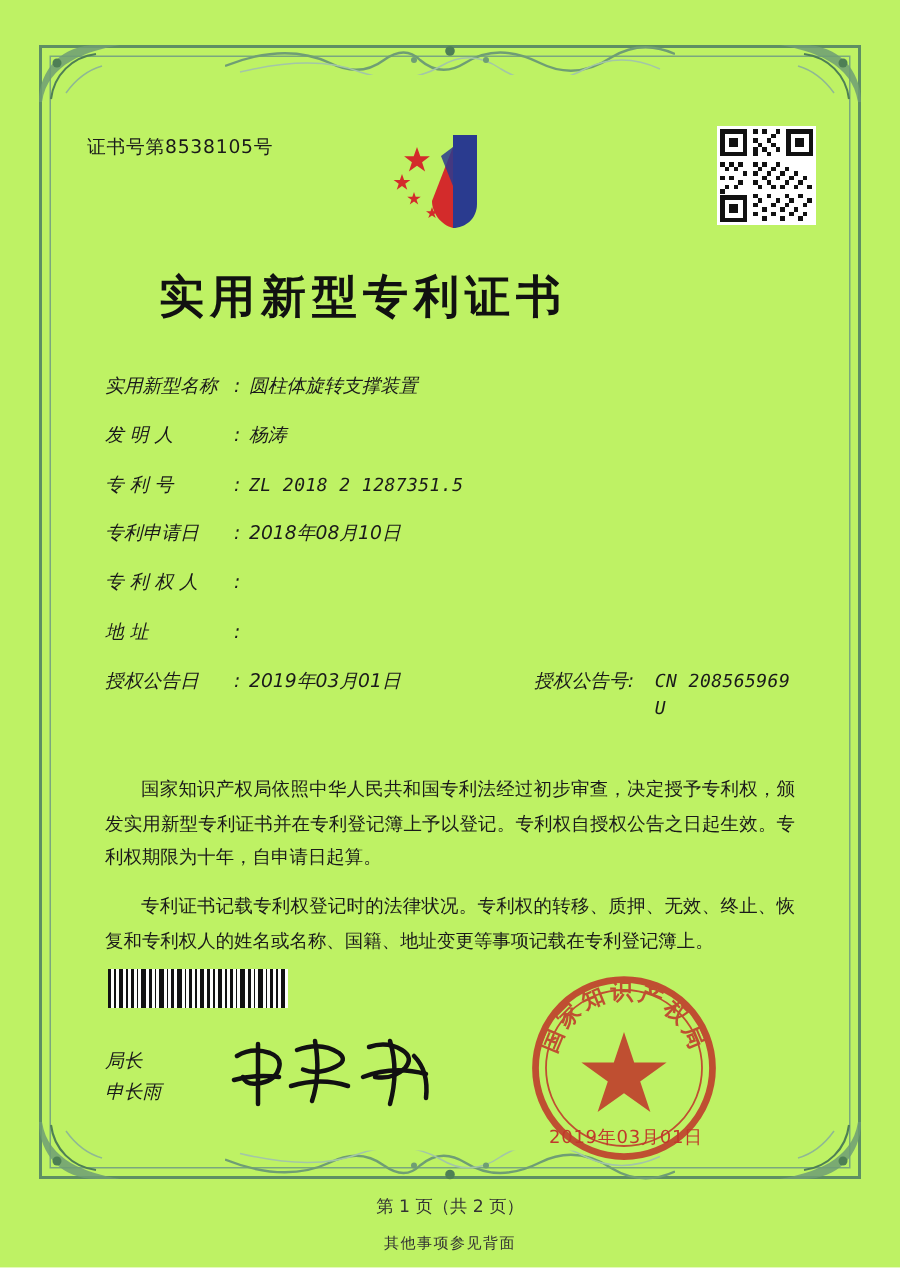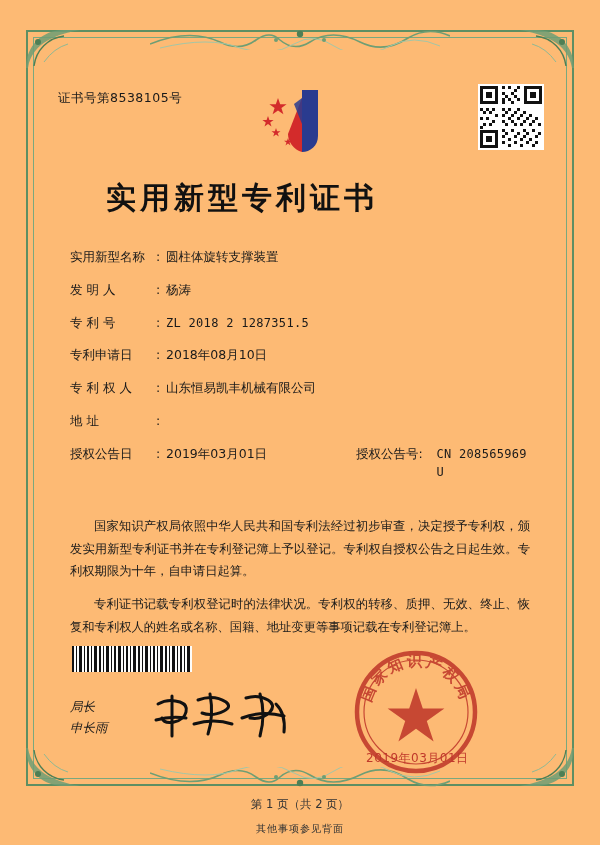--- a/index.html
+++ b/index.html
@@ -14,21 +14,21 @@
     color: #1a1a1a;
     position: relative;
     overflow: hidden;
   }
 
   .page {
     position: absolute;
     left: 0; top: 0;
     width: 600px;
     height: 845px;
-    background: #fdba74;
+    background: #bef264;
   }
 
   
   .border-outer {
     position: absolute;
     left: 26px; top: 30px;
     width: 548px; height: 756px;
     border: 2px solid #5e8f63;
     box-sizing: border-box;
   }
@@ -100,20 +100,21 @@
   }
 
   
   .fields {
     position: absolute;
     left: 70px; top: 248px;
     width: 460px;
     font-family: "DejaVu Sans", sans-serif;
     font-size: 12.5px;
     color: #1a1a1a;
+    font-style: italic;
   }
   .field-row {
     display: flex;
     align-items: flex-start;
     margin-bottom: 14px;
     line-height: 1.5;
   }
   .field-label {
     width: 86px;
     flex: 0 0 86px;
@@ -408,21 +409,20 @@
 
     <div class="field-row">
       <span class="field-label">专利申请日</span>
       <span class="field-colon">:</span>
       <span class="field-value">2018年08月10日</span>
     </div>
 
     <div class="field-row">
       <span class="field-label">专 利 权 人</span>
       <span class="field-colon">:</span>
-      <span class="field-value">山东恒易凯丰机械有限公司</span>
     </div>
 
     <div class="field-row">
       <span class="field-label">地 址</span>
       <span class="field-colon">:</span>
     </div>
 
     <div class="field-row dual">
       <span class="field-label">授权公告日</span>
       <span class="field-colon">:</span>

